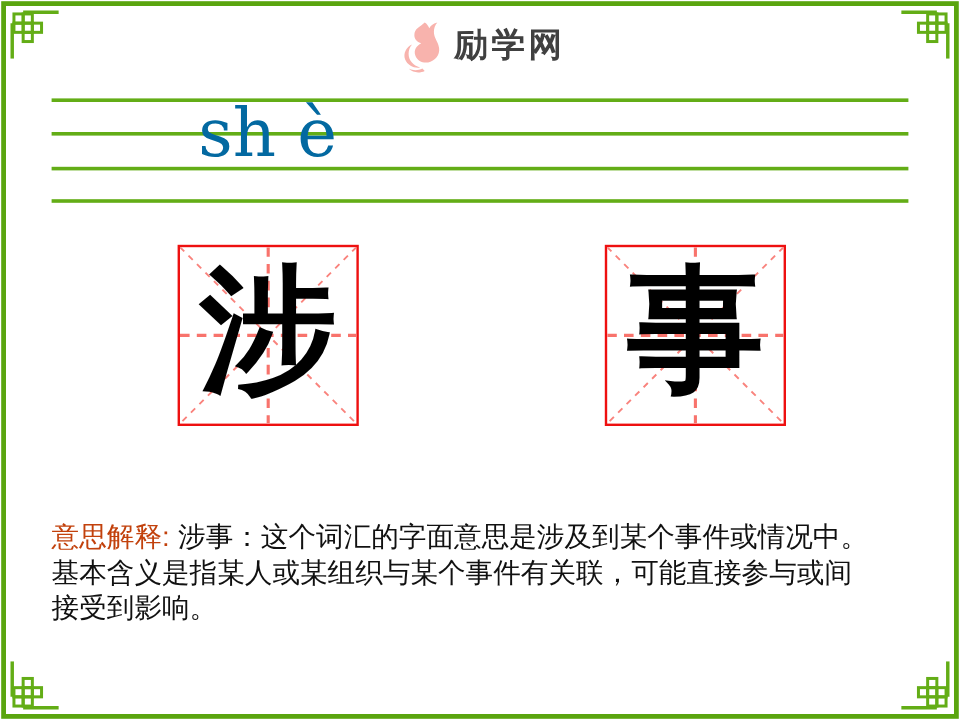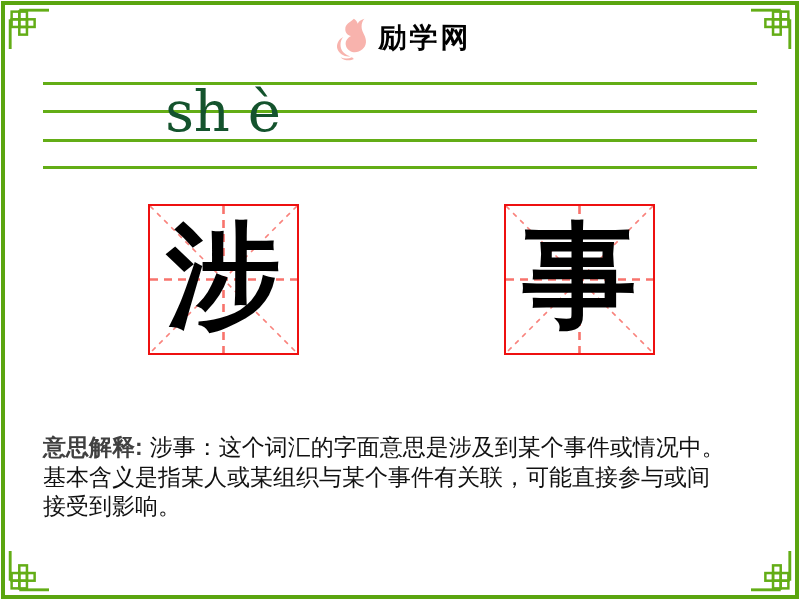--- a/index.html
+++ b/index.html
@@ -14,30 +14,30 @@
   .corner.tl{left:3px;top:3px;}
   .corner.tr{right:3px;top:3px;transform:scaleX(-1);}
   .corner.bl{left:3px;bottom:3px;transform:scaleY(-1);}
   .corner.br{right:3px;bottom:3px;transform:scale(-1,-1);}
   
   .logo{
     position:absolute;top:12px;left:0;width:100%;height:52px;
     display:flex;align-items:center;justify-content:center;gap:4px;
   }
   .logo-text{
-    font-size:28px;font-weight:800;color:#000000;letter-spacing:3px;
+    font-size:28px;font-weight:800;color:#404040;letter-spacing:3px;
     font-family:"Liberation Sans",sans-serif;
   }
   
   .pline{position:absolute;left:43px;width:714px;height:3px;background:#63ad16;}
   .pl1{top:82px;} .pl2{top:110px;} .pl3{top:139px;} .pl4{top:166px;}
   .py{
     position:absolute;top:84px;height:56px;width:170px;text-align:center;
     font-family:"DejaVu Serif","Liberation Serif",serif;
-    font-size:56px;line-height:56px;color:#14532d;
+    font-size:56px;line-height:56px;color:#0369a1;
   }
   .py1{left:138px;} .py2{left:494px;}
   
   .charbox{
     position:absolute;top:204px;width:147px;height:147px;
     border:2px solid #ee1010;background:#ffffff;
   }
   .cb1{left:148px;} .cb2{left:504px;}
   .charbox svg{position:absolute;left:0;top:0;}
   .diag{stroke:#f9837d;stroke-width:1.6;stroke-dasharray:5 5;}
@@ -47,21 +47,21 @@
     font-size:114px;font-weight:900;color:#000;line-height:114px;
     font-family:"Liberation Serif",serif;white-space:nowrap;
   }
   
   .explain{
     position:absolute;left:43px;top:410px;width:686px;
     font-size:23px;line-height:29.5px;color:#111111;
     font-family:"Liberation Serif",serif;text-align:left;
   }
   .explain b{
-    font-family:"Liberation Sans",sans-serif;font-weight:700;color:#404040;
+    font-family:"Liberation Sans",sans-serif;font-weight:400;color:#c2410c;
     margin-right:7px;
   }
 </style>
 </head>
 <body>
 
 <div class="page">
   <div class="frame"></div>
 
   <svg class="corner tl" viewBox="0 0 48 48">

